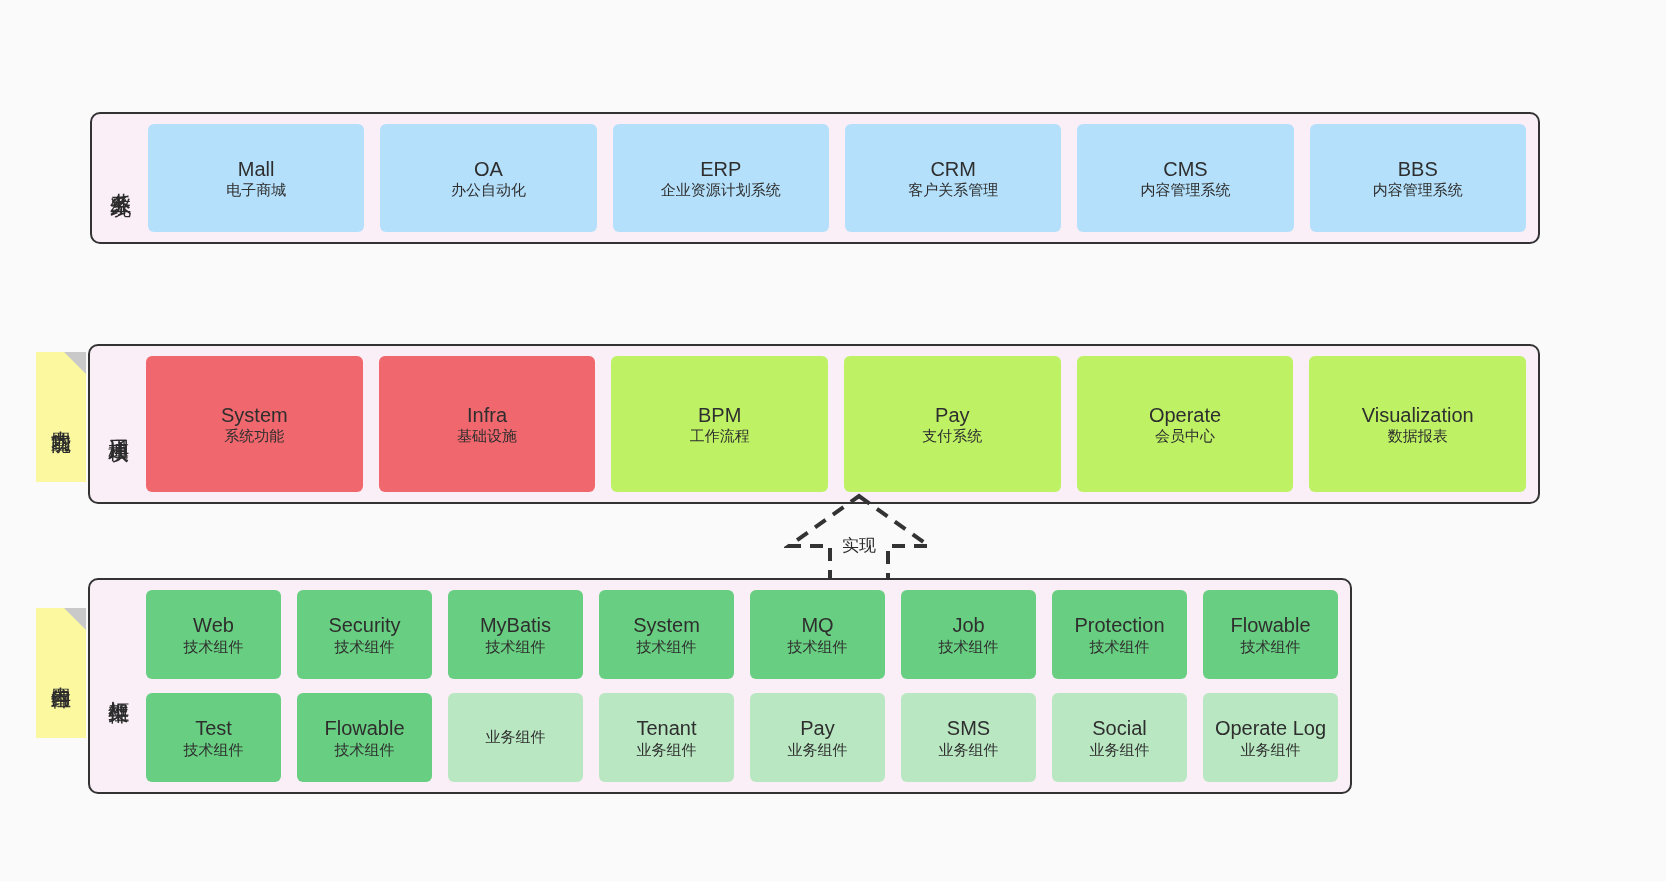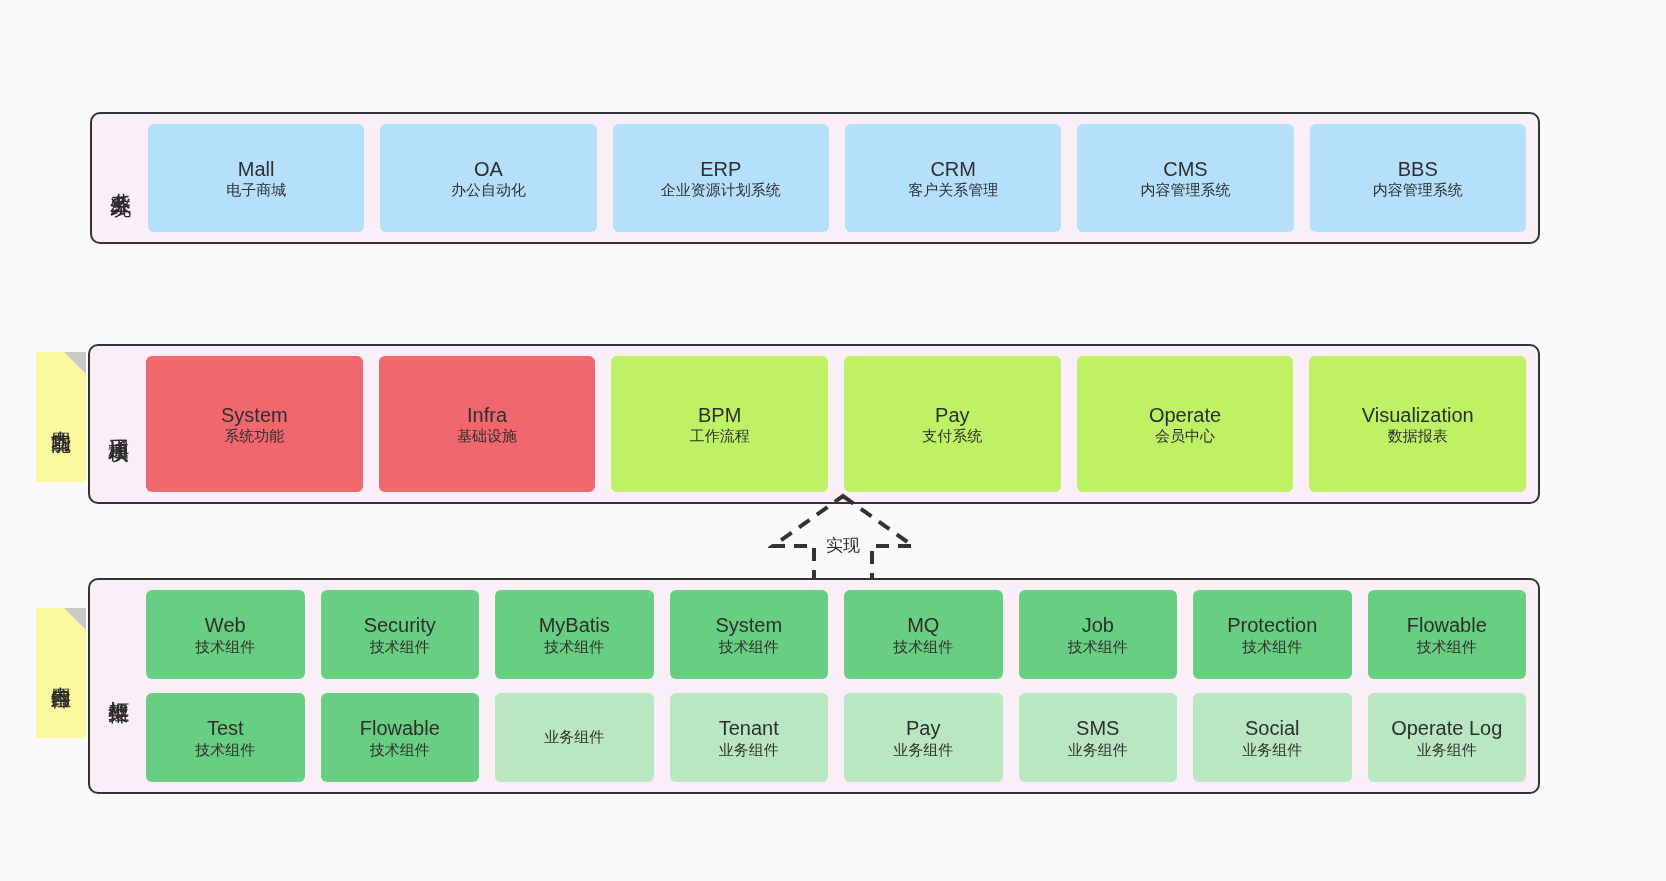--- a/index.html
+++ b/index.html
@@ -204,33 +204,33 @@
 
         <div class="card pink">
           <span class="ctitle">Visualization</span>
           <span class="csub">数据报表</span>
         </div>
 
       </div>
     </div>
   </div>
 
-  <div class="gen-arrow" style="left:768px; top:490px;">
+  <div class="gen-arrow" style="left:784px; top:490px;">
     <svg viewBox="0 0 150 96" xmlns="http://www.w3.org/2000/svg">
       <path d="M75 6 L145 56 L104 56 L104 92 L46 92 L46 56 L5 56 Z" fill="none" stroke="#333333" stroke-width="4" stroke-dasharray="13 9" stroke-linejoin="miter"></path>
     </svg>
     <span class="glabel">实现</span>
   </div>
 
   <div class="note" style="left:36px; top:608px; width:50px; height:130px;">
     <span class="fold"></span>
     <span>内置组件</span>
   </div>
 
-  <div class="band" style="left:88px; top:578px; width:1452px; height:216px;">
+  <div class="band" style="left:88px; top:578px; width:1264px; height:216px;">
     <div class="band-title">框架组件</div>
     <div class="band-body">
 
       <div class="row">
         <div class="card green">
           <span class="ctitle">Web</span>
           <span class="csub">技术组件</span>
         </div>
         <div class="card green">
           <span class="ctitle">Security</span>

